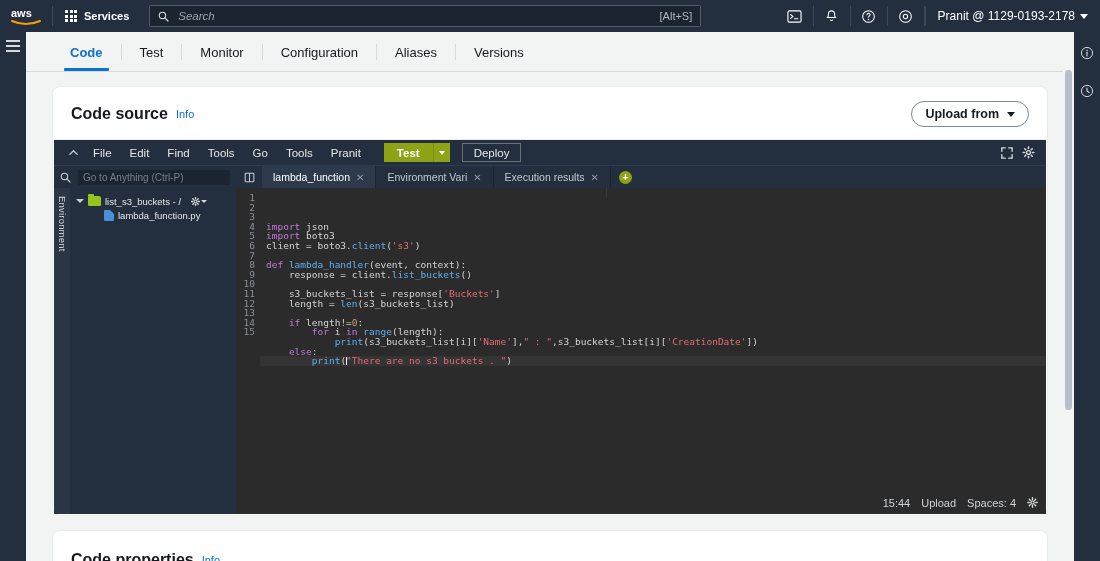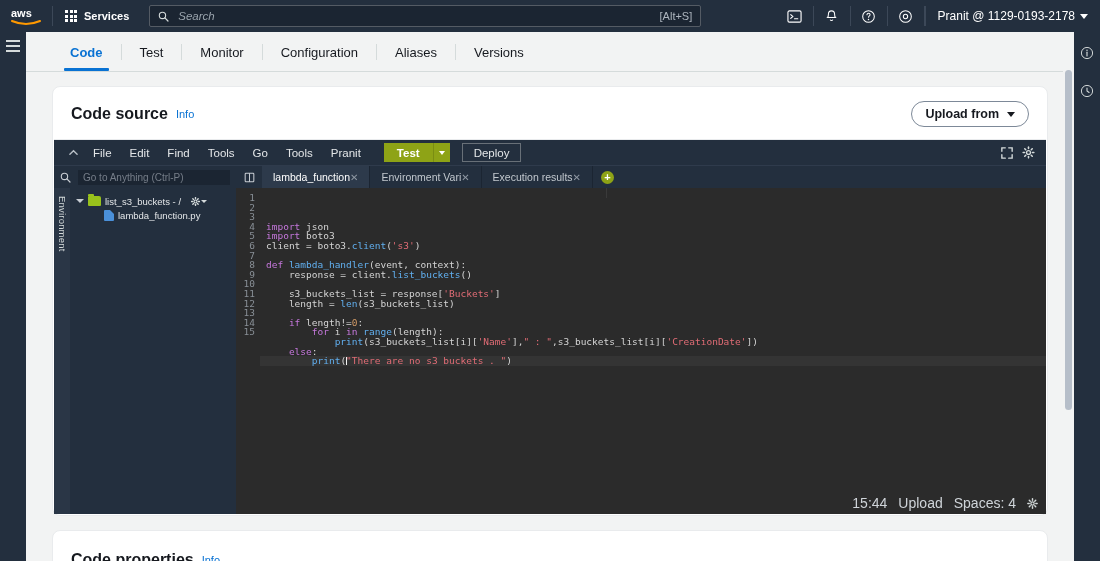--- a/index.html
+++ b/index.html
@@ -159,21 +159,21 @@
   .folder-ic { width: 13px; height: 10px; background: #98c21c; border-radius: 1px 2px 1px 1px; position: relative; }
   .folder-ic:before { content:""; position:absolute; top:-2.5px; left:0; width:6px; height:2.5px; background:#98c21c; border-radius:1px 1px 0 0; }
   .file-ic { width: 10px; height: 11px; background: #4a90d9; border-radius: 1px; position: relative; }
   .file-ic:after { content:""; position:absolute; right:0; top:0; border-left:4px solid transparent; border-top:4px solid #232f3e; }
   .gear-sm { display: flex; align-items: center; gap: 1px; margin-left: 6px; cursor: pointer; }
 
   .editor-col { flex: 1; display: flex; flex-direction: column; background: #232f3e; }
   .file-tabs { height: 22px; display: flex; align-items: center; background: #232f3e; gap: 0; }
   .ftab-ic { width: 26px; display: flex; align-items: center; justify-content: center; cursor: pointer; }
   .ftab {
-    height: 22px; display: flex; align-items: center; gap: 0; padding: 0 11px;
+    height: 22px; display: flex; align-items: center; gap: 6px; padding: 0 11px;
     font-size: 10.5px; color: #c2c8ce; cursor: pointer; white-space: nowrap;
     border-right: 1px solid #1b2532;
   }
   .ftab.active { background: #2d3a4b; color: #ffffff; }
   .ftab .x { font-size: 10px; color: #8f98a3; }
   .addtab {
     width: 13px; height: 13px; border-radius: 50%; background: #8ea316; margin-left: 8px;
     display: flex; align-items: center; justify-content: center; color: #fff;
     font-size: 11px; line-height: 1; cursor: pointer; font-weight: bold;
   }
@@ -194,21 +194,21 @@
   .str { color: #e06c75; }
   .num { color: #d19a66; }
   .pun { color: #d4d4d4; }
   .cursor {
     display: inline-block; width: 1px; height: 8px; background: #f2f3f3;
     vertical-align: -1px; margin: 0 -0.5px;
   }
   .col-guide { position: absolute; top: 0; bottom: 0; left: 346px; width: 1px; background: #3a3a3a; }
   .statusbar {
     position: absolute; right: 4px; bottom: 3px; display: flex; align-items: center; gap: 11px;
-    font-size: 14px; color: #cfd4d9; font-family: "Liberation Sans", sans-serif;
+    font-size: 11px; color: #cfd4d9; font-family: "Liberation Sans", sans-serif;
     background: rgba(43,43,43,.85); padding: 2px 4px;
   }
 
   
   .panel2 {
     margin: 14px 26px 0 26px; background: #ffffff;
     border: 1px solid #e9ebed; border-radius: 8px; height: 60px;
     display: flex; align-items: center; padding: 0 18px;
   }
   .vscroll {

